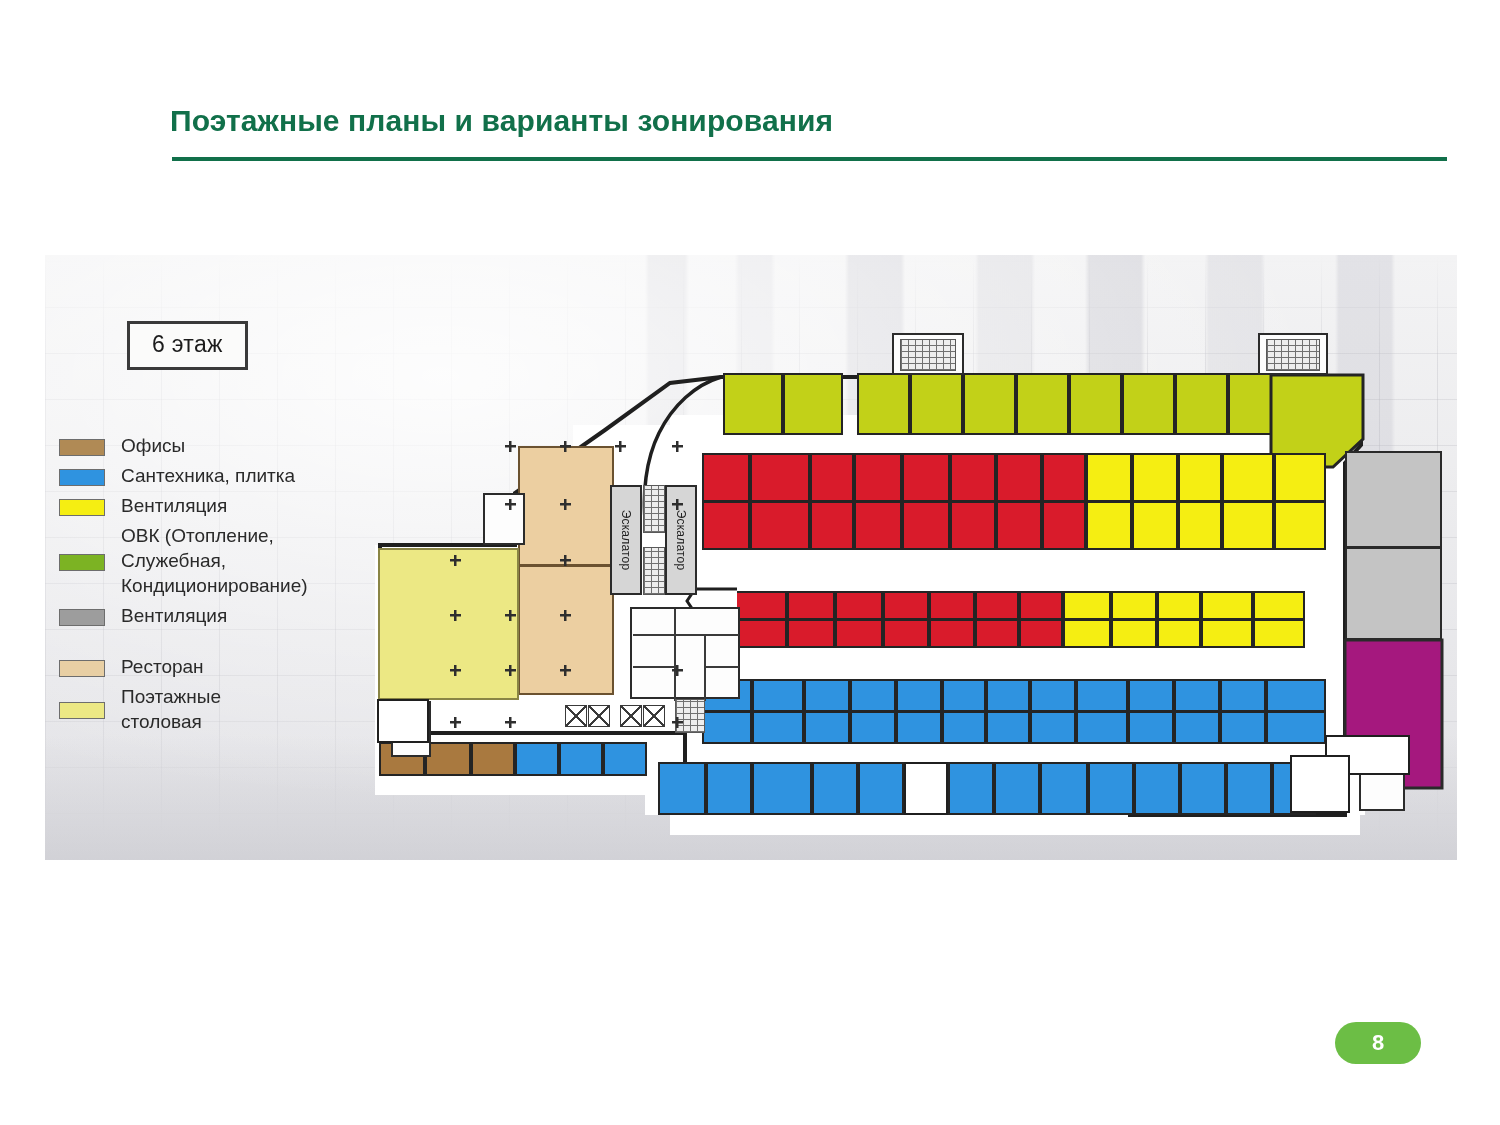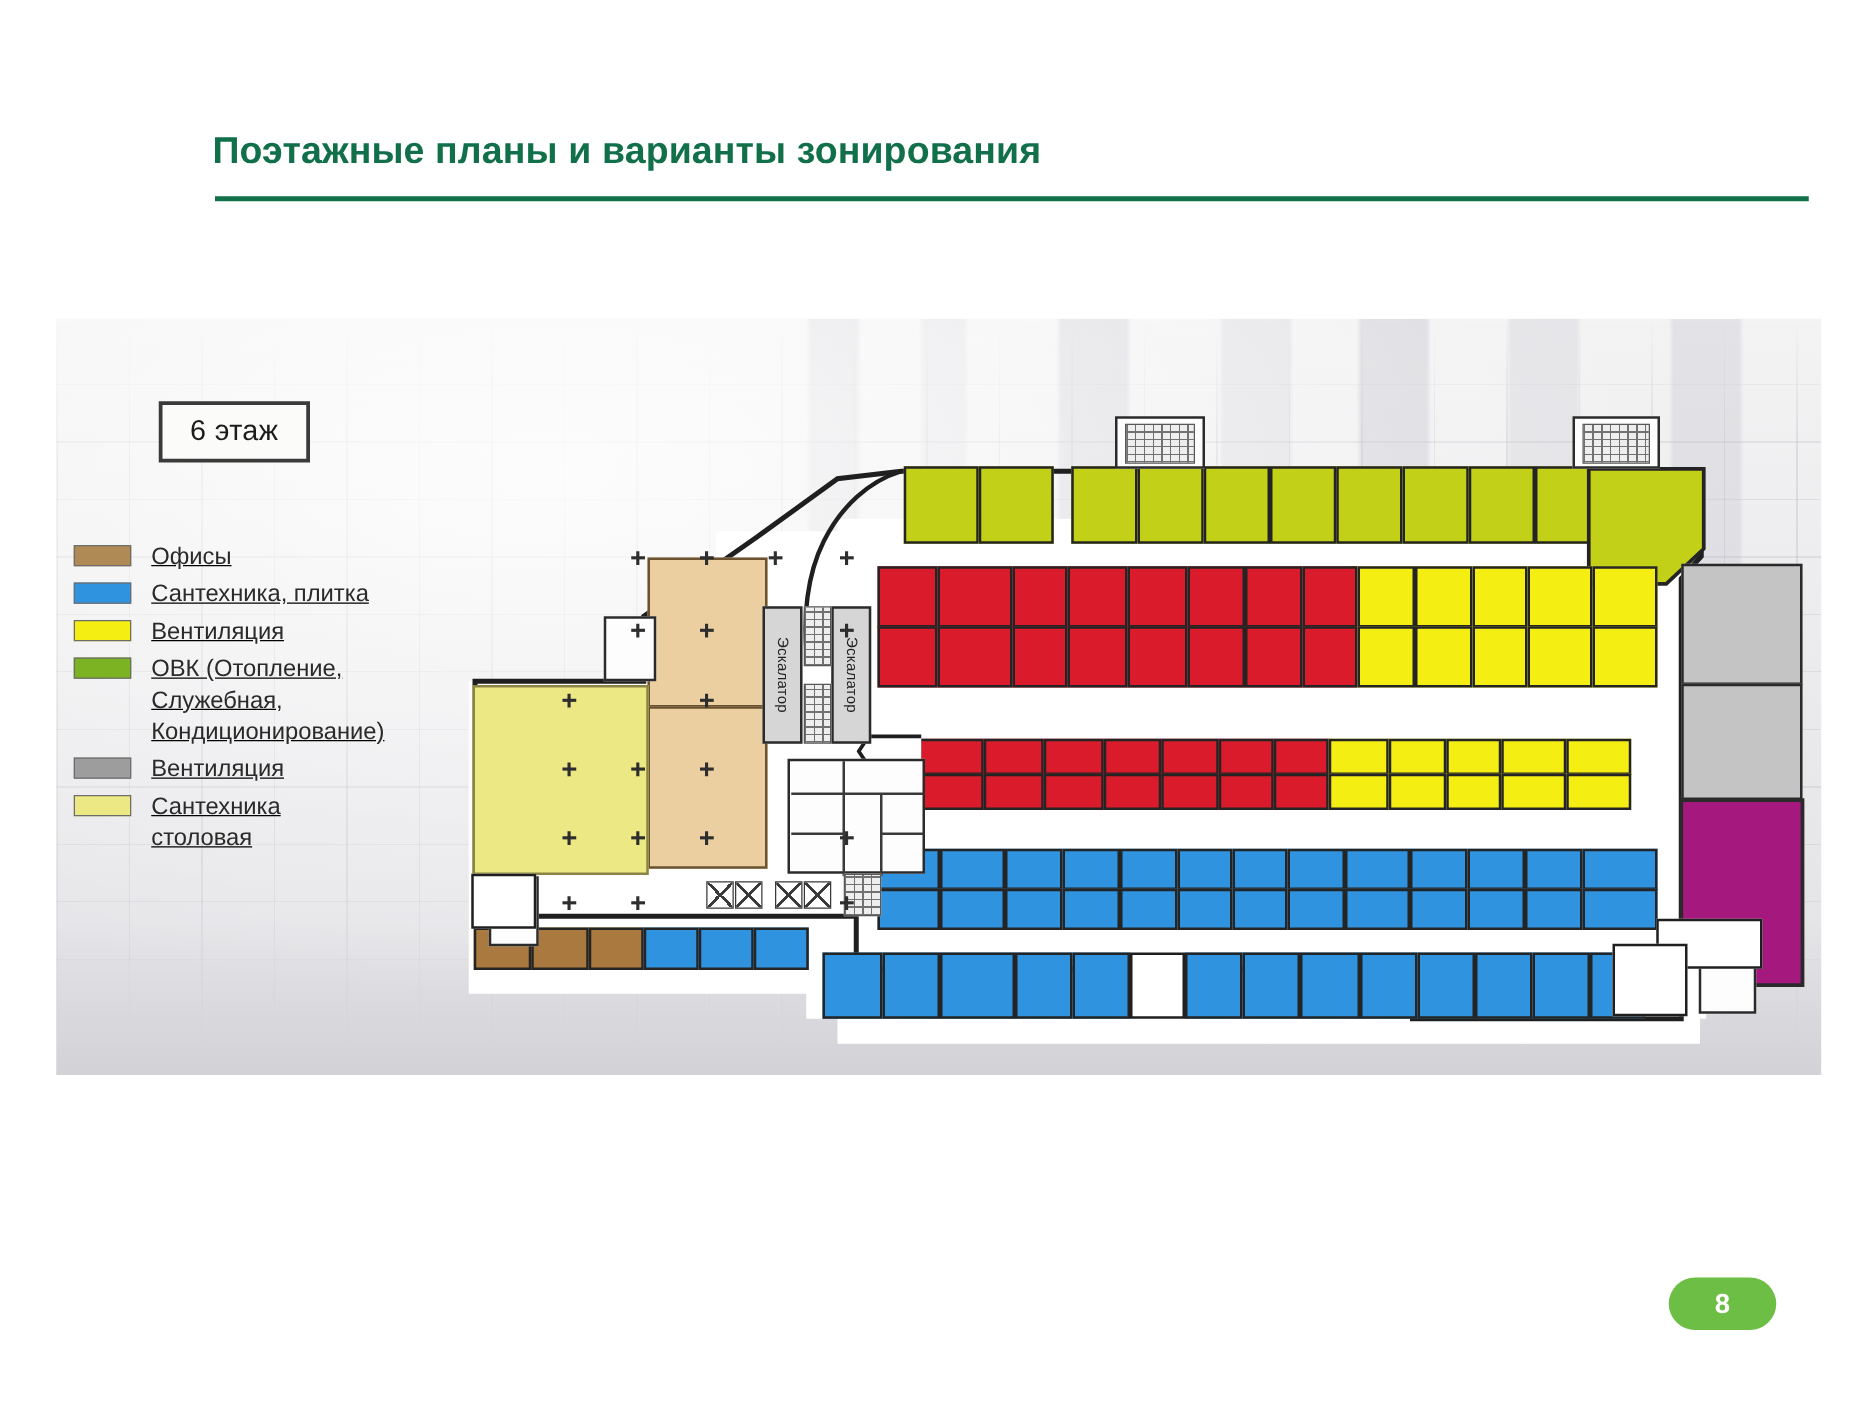--- a/index.html
+++ b/index.html
@@ -71,21 +71,21 @@
   
   #floor-tag{
     position:absolute;left:82px;top:66px;
     padding:7px 22px 9px;
     background:#fbfbfa;border:3px solid #3a3a3a;
     font-size:23px;color:#1c1c1c;letter-spacing:.3px;
   }
 
   
   #legend{position:absolute;left:14px;top:178px;width:310px;}
-  .legend-row{display:flex;align-items:flex-start;margin-bottom:5px;text-decoration:underline;}
+  .legend-row{display:flex;align-items:center;margin-bottom:5px;}
   .legend-row.gap-before{margin-top:26px;}
   .legend-sw{
     width:46px;height:17px;margin:3px 16px 0 0;flex:0 0 46px;
     border:1px solid #6d6d6d;box-sizing:border-box;
   }
   .legend-txt{font-size:19px;color:#2a2a2a;line-height:25px;}
   .legend-txt .cont{display:block;}
 
   
   #plan{position:absolute;left:0;top:0;width:1412px;height:605px;}
@@ -181,25 +181,29 @@
         <span>ОВК (Отопление,</span>
         <span class="cont">Служебная, Кондиционирование)</span>
       </div>
     </div>
 
     <div class="legend-row">
       <div class="legend-sw" style="background:#9d9d9d"></div>
       <div class="legend-txt"><span>Вентиляция</span></div>
     </div>
 
+    <div class="legend-row gap-before">
+      <div class="legend-sw" style="background:#e8cfa4"></div>
+      <div class="legend-txt"><span>Ресторан</span></div>
+    </div>
 
     <div class="legend-row">
       <div class="legend-sw" style="background:#ece884"></div>
       <div class="legend-txt">
-        <span>Сантехника</span>
+        <span>Поэтажные</span>
         <span class="cont">столовая</span>
       </div>
     </div>
   </div>
 
   <div id="plan">
 
     <div class="whitefill" style="left:625px;top:160px;width:690px;height:420px;"></div>
     <div class="whitefill" style="left:600px;top:400px;width:720px;height:160px;"></div>
     <div class="whitefill" style="left:330px;top:290px;width:310px;height:250px;"></div>

